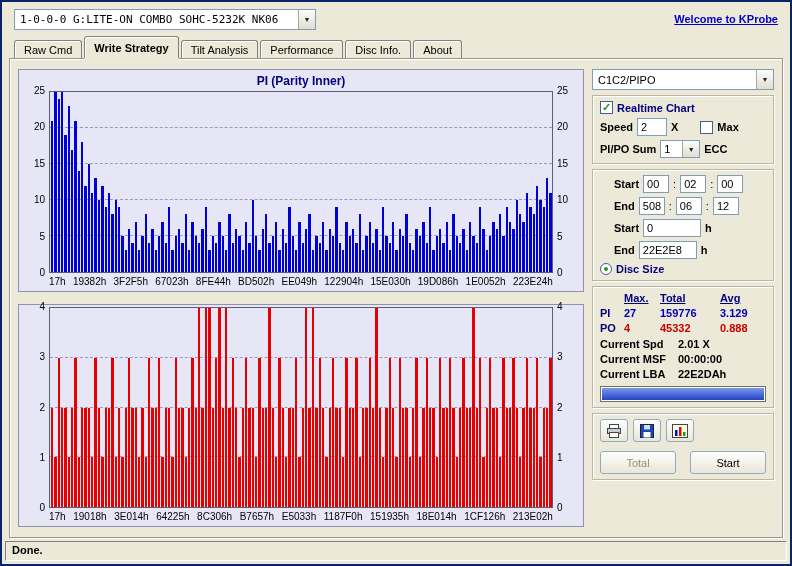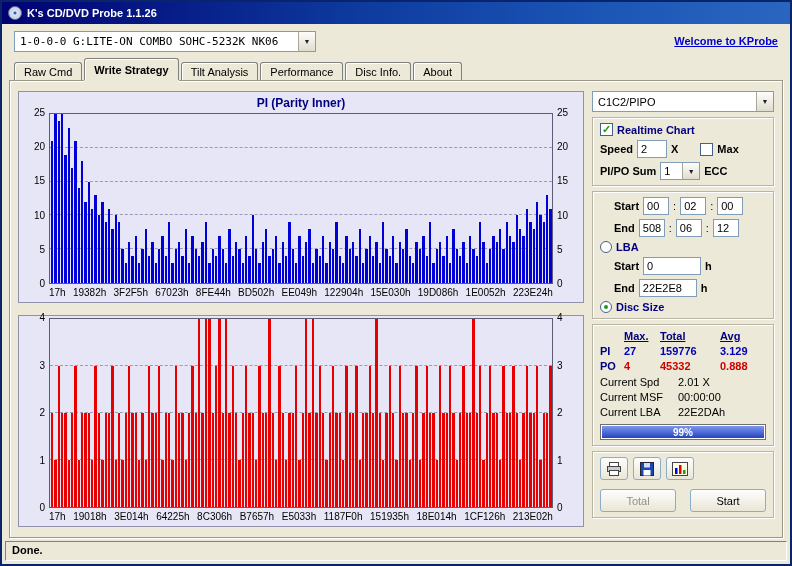--- a/index.html
+++ b/index.html
@@ -64,21 +64,21 @@
   .cb{width:13px;height:13px;flex:0 0 13px;border:1px solid #44618a;background:#fff;display:flex;align-items:center;justify-content:center;
     font-size:11px;line-height:11px;color:#1a9c1a;font-weight:bold}
   .radio{width:12px;height:12px;flex:0 0 12px;border:1px solid #44618a;border-radius:50%;background:#fff;position:relative}
   .radio.sel::after{content:"";position:absolute;left:3px;top:3px;width:4px;height:4px;border-radius:50%;background:#1a9c1a}
 
   .stats{display:grid;grid-template-columns:24px 36px 60px 46px;row-gap:3px;font-weight:bold}
   .stats .hdr{color:#000080;text-decoration:underline}
   .stats .name{color:#000080}
   .pi-val{color:#0000b4}
   .po-val{color:#cc0000}
-  .cur{display:grid;grid-template-columns:78px auto;font-weight:normal;row-gap:3px}
+  .cur{display:grid;grid-template-columns:78px auto;font-weight:bold;row-gap:3px}
 
   .progress{height:16px;border:1px solid #6f6f6f;background:#fff;position:relative;margin-top:2px}
   .progress .fill{position:absolute;left:1px;top:1px;bottom:1px;background:linear-gradient(#7c97ee,#2443c2)}
   .progress .txt{position:absolute;inset:0;display:flex;align-items:center;justify-content:center;color:#fff;font-size:10px;font-weight:bold}
 
   .icon-row{display:flex;gap:5px}
   .icon-btn{width:28px;height:23px;border:1px solid #8cacc8;border-radius:3px;background:linear-gradient(#fefefe,#e9e6d6);
     display:flex;align-items:center;justify-content:center;cursor:pointer}
   .action-row{display:flex;justify-content:space-between;margin-top:5px}
   .btn{width:76px;height:23px;border:1px solid #8cacc8;border-radius:3px;background:linear-gradient(#fefefe,#e9e6d6);
@@ -87,27 +87,20 @@
 
   
   .statusbar{height:20px;flex:0 0 20px;margin:3px 3px 3px;border:1px solid;border-color:#808080 #fff #fff #808080;
     padding:2px 6px;font-weight:bold;background:#ece9d8}
 </style>
 </head>
 <body>
 
 <div class="window">
 
-  <div class="titlebar">
-    <svg class="app-icon" viewBox="0 0 14 14">
-      <circle cx="7" cy="7" r="6.5" fill="#cfd6e8" stroke="#5a6a90"></circle>
-      <circle cx="7" cy="7" r="2.2" fill="#2a66c0" stroke="#fff"></circle>
-    </svg>
-    <span>K's CD/DVD Probe 1.1.26</span>
-  </div>
 
   <div class="toolbar">
     <div class="combo device-combo">
       <div class="val">1-0-0-0 G:LITE-ON COMBO SOHC-5232K NK06</div>
       <div class="arrow-btn">
         <span>▼</span>
       </div>
     </div>
     <span class="link">Welcome to KProbe</span>
   </div>
@@ -563,24 +556,20 @@
           <input class="edit w24" readonly="" value="00" style="">
         </div>
         <div class="row indent">
           <span class="lbl-b">End</span>
           <input class="edit w24" readonly="" value="508" style="">
           <span>:</span>
           <input class="edit w24" readonly="" value="06" style="">
           <span>:</span>
           <input class="edit w24" readonly="" value="12" style="">
         </div>
-        <div class="row">
-          <span class="radio"></span>
-          <span class="lbl-n">LBA</span>
-        </div>
         <div class="row indent">
           <span class="lbl-b">Start</span>
           <input class="edit w56" readonly="" value="0" style="">
           <span class="lbl-b">h</span>
         </div>
         <div class="row indent">
           <span class="lbl-b">End</span>
           <input class="edit w56" readonly="" value="22E2E8" style="">
           <span class="lbl-b">h</span>
         </div>
@@ -612,21 +601,20 @@
           <span>Current Spd</span>
           <span>2.01  X</span>
           <span>Current MSF</span>
           <span>00:00:00</span>
           <span>Current LBA</span>
           <span>22E2DAh</span>
         </div>
 
         <div class="progress">
           <div class="fill" style="width: 99%;"></div>
-          <div class="txt">99%</div>
         </div>
       </div>
 
       <div class="group">
         <div class="icon-row">
           <div class="icon-btn">
             <svg width="16" height="14" viewBox="0 0 16 14">
               <rect x="3.5" y="0.5" width="9" height="4" fill="#fff" stroke="#444"></rect>
               <rect x="1.5" y="4.5" width="13" height="5" fill="#c8cdd4" stroke="#444"></rect>
               <rect x="3.5" y="8.5" width="9" height="5" fill="#fff" stroke="#444"></rect>

